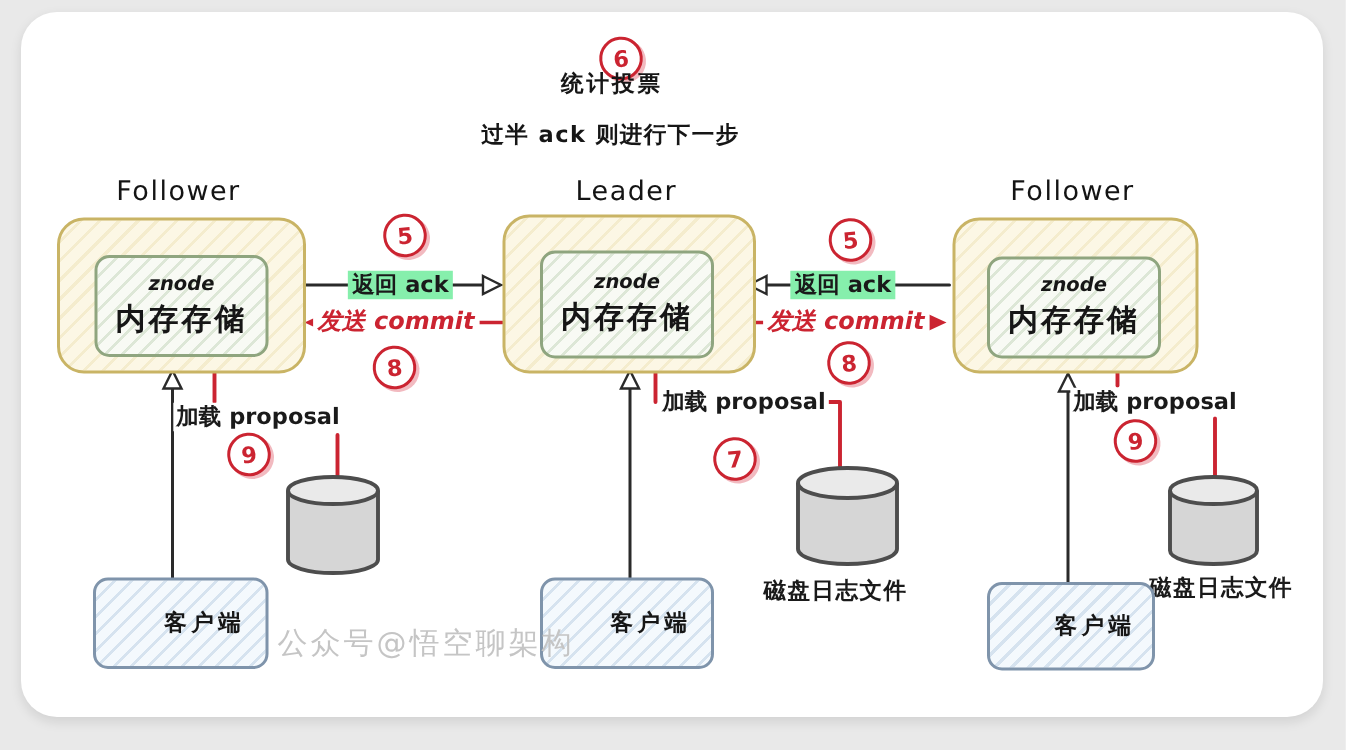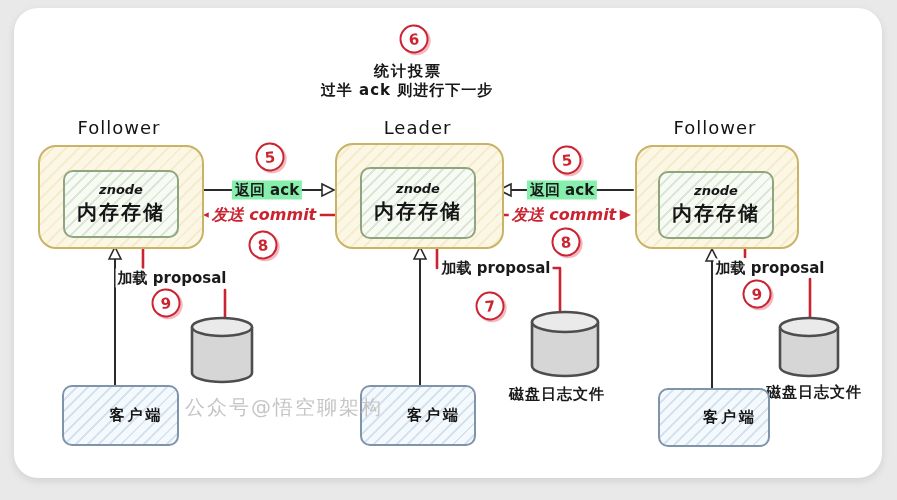--- a/index.html
+++ b/index.html
@@ -105,21 +105,21 @@
       <path d="M532,322 L532,366 A33,10 0 0 0 598,366 L598,322" fill="#d6d6d6" stroke="#4d4d4d" stroke-width="2.6"></path>
       <ellipse cx="565" cy="322" rx="33" ry="10" fill="#eaeaea" stroke="#4d4d4d" stroke-width="2.6"></ellipse>
     </g>
     <g>
       <path d="M780,327 L780,367 A29,9 0 0 0 838,367 L838,327" fill="#d6d6d6" stroke="#4d4d4d" stroke-width="2.6"></path>
       <ellipse cx="809" cy="327" rx="29" ry="9" fill="#eaeaea" stroke="#4d4d4d" stroke-width="2.6"></ellipse>
     </g>
   </svg>
 
   <div class="abs step ctr-r" style="left:414px;top:39px;">6</div>
-  <div class="abs note-title ctr" style="left:408px;top:71px;">统计投票</div>
+  <div class="abs note-title ctr" style="left:408px;top:56px;">统计投票</div>
   <div class="abs note-sub ctr" style="left:407px;top:90px;">过半 ack 则进行下一步</div>
 
   <div class="abs node-title" style="left:38px;top:117px;width:162px;">Follower</div>
   <div class="abs node-title" style="left:335px;top:117px;width:165px;">Leader</div>
   <div class="abs node-title" style="left:635px;top:117px;width:160px;">Follower</div>
 
   <div class="abs node-box" style="left:38px;top:145px;width:162px;height:100px;"></div>
   <div class="abs node-box" style="left:335px;top:143px;width:165px;height:102px;"></div>
   <div class="abs node-box" style="left:635px;top:145px;width:160px;height:100px;"></div>
 
@@ -159,14 +159,14 @@
   <div class="abs client-box" style="left:62px;top:385px;width:113px;height:57px;">
     <span class="client-label">客户端</span>
   </div>
   <div class="abs client-box" style="left:360px;top:385px;width:112px;height:57px;">
     <span class="client-label">客户端</span>
   </div>
   <div class="abs client-box" style="left:658px;top:388px;width:108px;height:55px;">
     <span class="client-label">客户端</span>
   </div>
 
-  <div class="abs watermark" style="left:185px;top:394px;">公众号@悟空聊架构</div>
+  <div class="abs watermark" style="left:185px;top:415px;">公众号@悟空聊架构</div>
 </div>
 
 </body></html>

